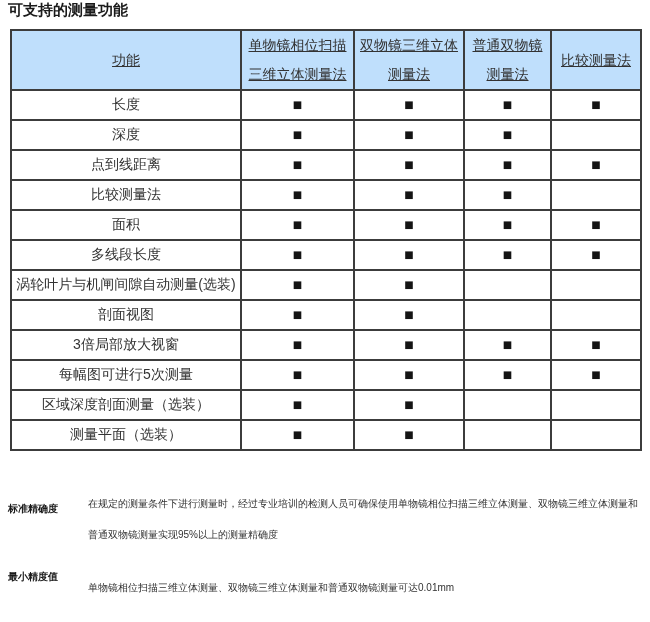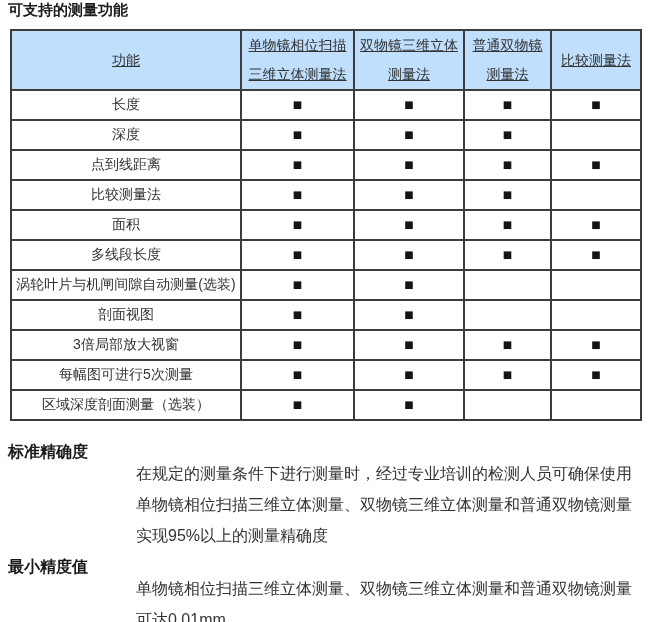--- a/index.html
+++ b/index.html
@@ -33,21 +33,21 @@
     background:var(--header-bg);
     font-weight:normal;height:58px;
   }
   .hline{line-height:29px;text-decoration:underline;}
   table.spec tbody td{height:28px;}
   .mark{
     font-size:10px;color:var(--mark);line-height:28px;
     font-family:"DejaVu Sans",sans-serif;
   }
   .notes{margin:15px 8px 0 8px;}
-  .note{display:flex;align-items:flex-start;font-size:16px;line-height:31px;gap:48px;}
+  .note{display:flex;align-items:center;font-size:10px;line-height:31px;}
   .note-label{flex:0 0 80px;font-weight:bold;color:var(--label);white-space:nowrap;}
   .note-text{flex:1 1 auto;color:var(--text);text-align:left;margin-top:22px;}
 </style>
 </head>
 <body>
 
 <div class="page-title">可支持的测量功能</div>
 
 <table class="spec">
   <colgroup>
@@ -150,20 +150,27 @@
         <td><span class="mark">■</span></td>
         <td><span class="mark">■</span></td>
       </tr>
       <tr>
         <td>区域深度剖面测量（选装）</td>
         <td><span class="mark">■</span></td>
         <td><span class="mark">■</span></td>
         <td></td>
         <td></td>
       </tr>
+      <tr>
+        <td>测量平面（选装）</td>
+        <td><span class="mark">■</span></td>
+        <td><span class="mark">■</span></td>
+        <td></td>
+        <td></td>
+      </tr>
     </tbody>
 </table>
 
 <div class="notes">
   <div class="note">
     <span class="note-label">标准精确度</span>
     <span class="note-text">在规定的测量条件下进行测量时，经过专业培训的检测人员可确保使用单物镜相位扫描三维立体测量、双物镜三维立体测量和普通双物镜测量实现95%以上的测量精确度</span>
   </div>
   <div class="note">
     <span class="note-label">最小精度值</span>

